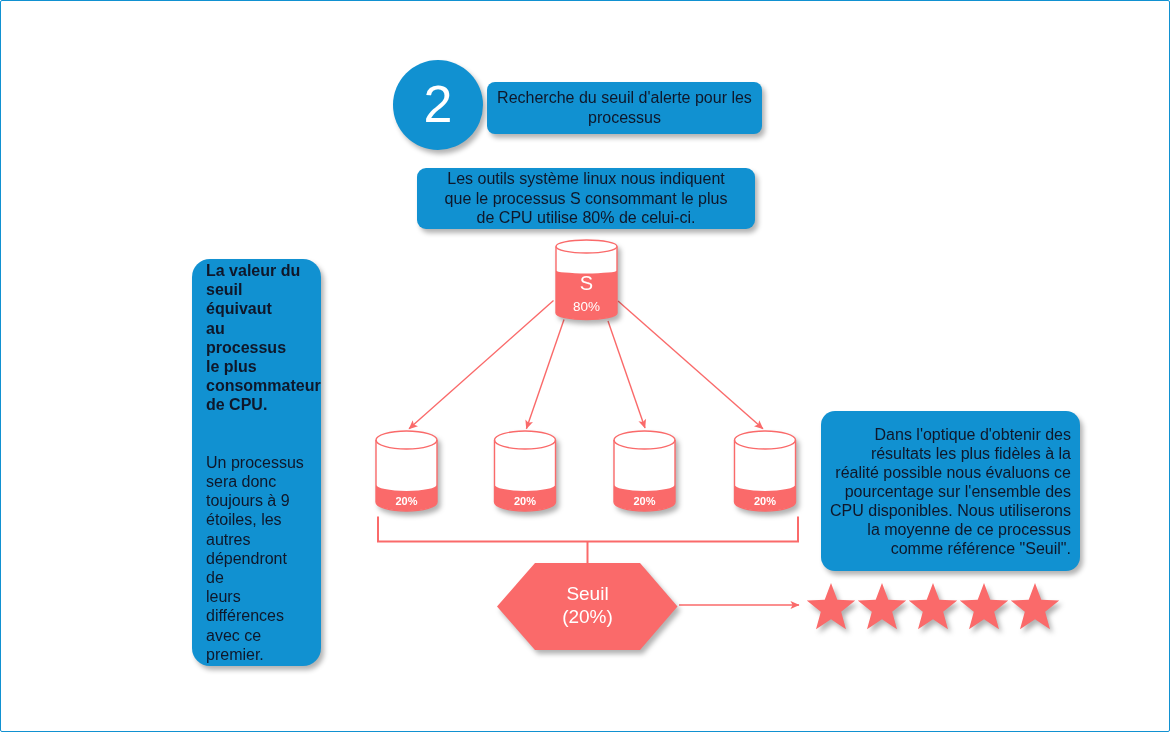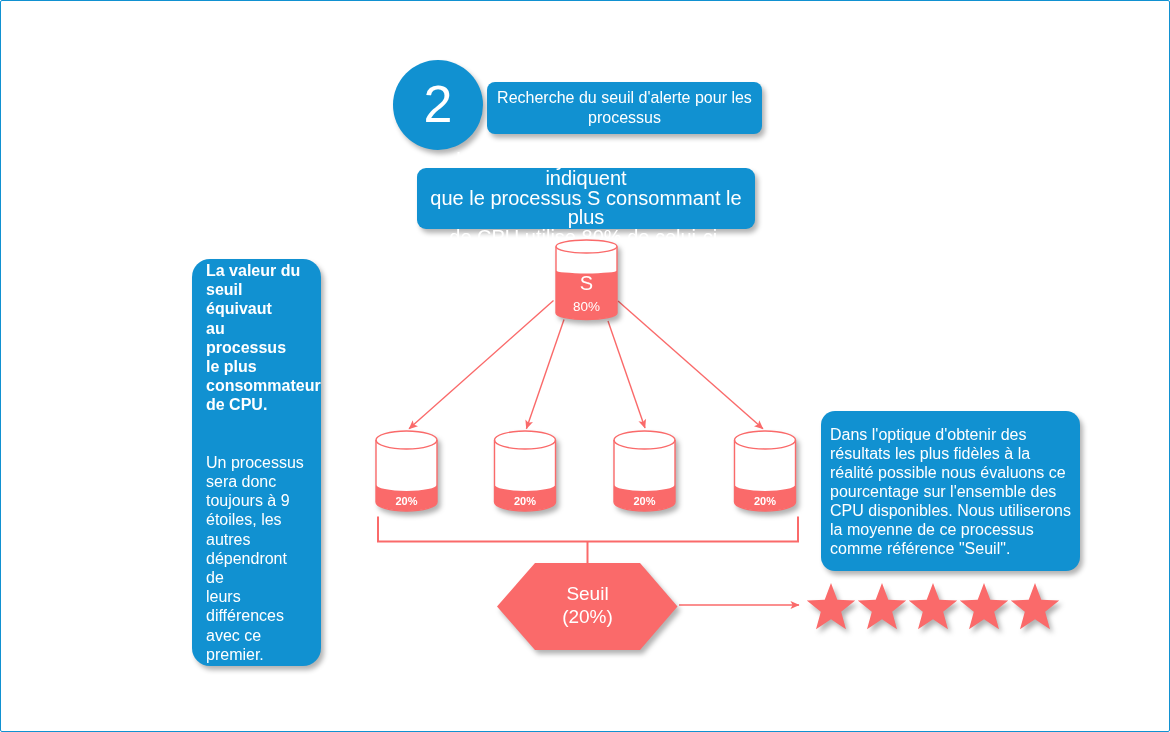--- a/index.html
+++ b/index.html
@@ -14,21 +14,21 @@
     box-sizing: border-box;
     background: var(--bg, #ffffff);
     border: 1.5px solid var(--blue, #1191d1);
     border-radius: 2px;
     overflow: hidden;
   }
   .shadowed { box-shadow: 3px 4px 5px rgba(0,0,0,0.3); }
   .blue-box {
     position: absolute;
     background: var(--blue, #1191d1);
-    color: #ffffff;
+    color: #0f172a;
     box-sizing: border-box;
     white-space: pre-line;
   }
   #step-badge {
     position: absolute;
     left: 392px; top: 59px;
     width: 90px; height: 90px;
     border-radius: 50%;
     background: var(--blue, #1191d1);
     color: #ffffff;
@@ -42,21 +42,21 @@
     border-radius: 8px;
     font-size: 16px;
     line-height: 20px;
     text-align: center;
     display: flex; align-items: center; justify-content: center;
   }
   #instruction-box {
     left: 416px; top: 167px;
     width: 338px; height: 61px;
     border-radius: 9px;
-    font-size: 20px;
+    font-size: 16px;
     line-height: 19.5px;
     text-align: center;
     display: flex; align-items: center; justify-content: center;
   }
   #left-note {
     left: 191px; top: 258px;
     width: 129px; height: 407px;
     border-radius: 18px;
     font-size: 16px;
     line-height: 19.2px;
@@ -65,21 +65,21 @@
     display: flex; flex-direction: column; justify-content: center;
   }
   #left-note .para1 { font-weight: bold; margin: 0 0 38px 0; }
   #left-note .para2 { margin: 0; }
   #right-note {
     left: 820px; top: 410px;
     width: 259px; height: 160px;
     border-radius: 14px;
     font-size: 16px;
     line-height: 19px;
-    text-align: left;
+    text-align: right;
     display: flex; align-items: center; justify-content: center;
   }
   #diagram-svg { position: absolute; left: 0; top: 0; }
   .shape-shadow { filter: drop-shadow(3px 4px 2.5px rgba(0,0,0,0.3)); }
   .cyl-outline { fill: none; stroke: var(--salmon, #fa6a6a); stroke-width: 1.4; }
   .cyl-body { fill: #ffffff; }
   .cyl-fill { fill: var(--salmon, #fa6a6a); }
   .connector { stroke: var(--salmon, #fa6a6a); stroke-width: 1.4; fill: none; }
   .bracket { stroke: var(--salmon, #fa6a6a); stroke-width: 2; fill: none; }
   text { font-family: "Liberation Sans", sans-serif; fill: #ffffff; }

